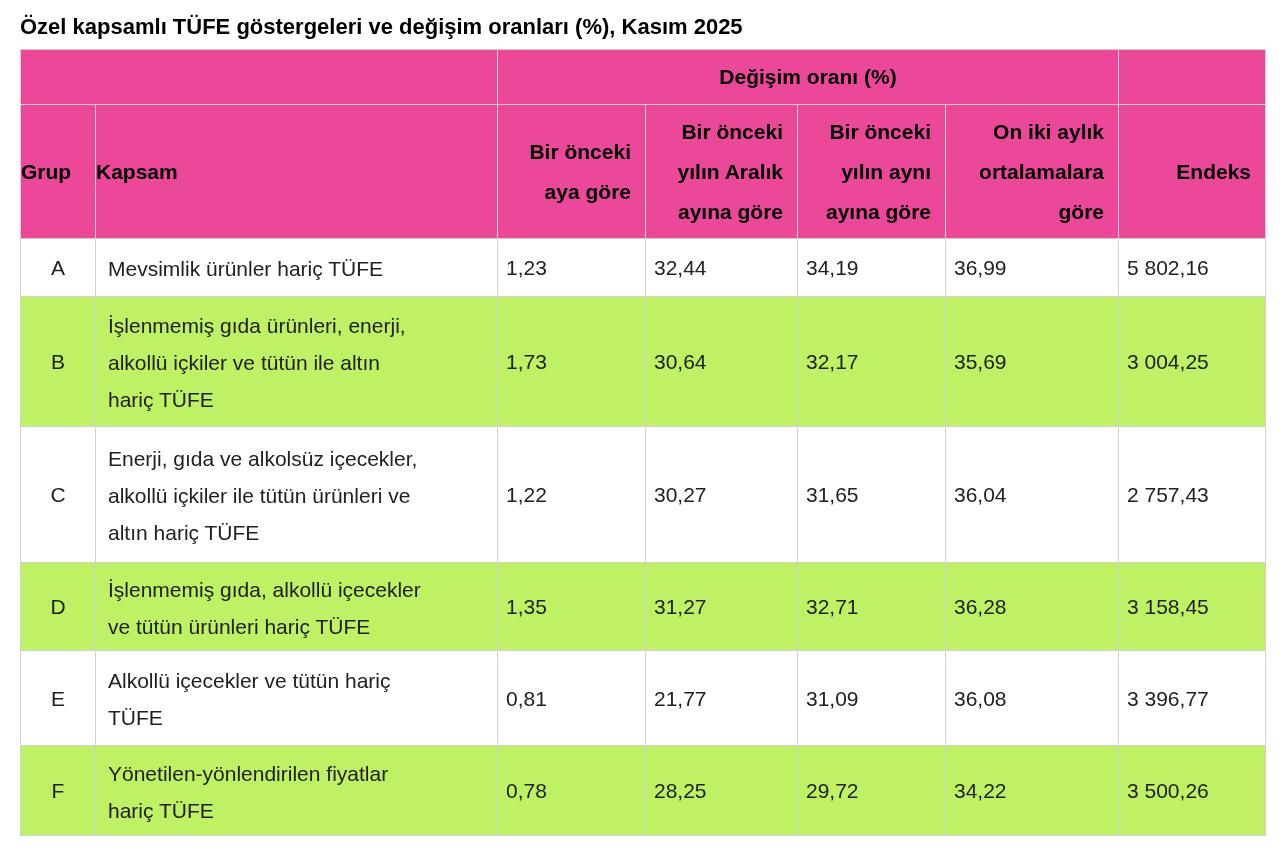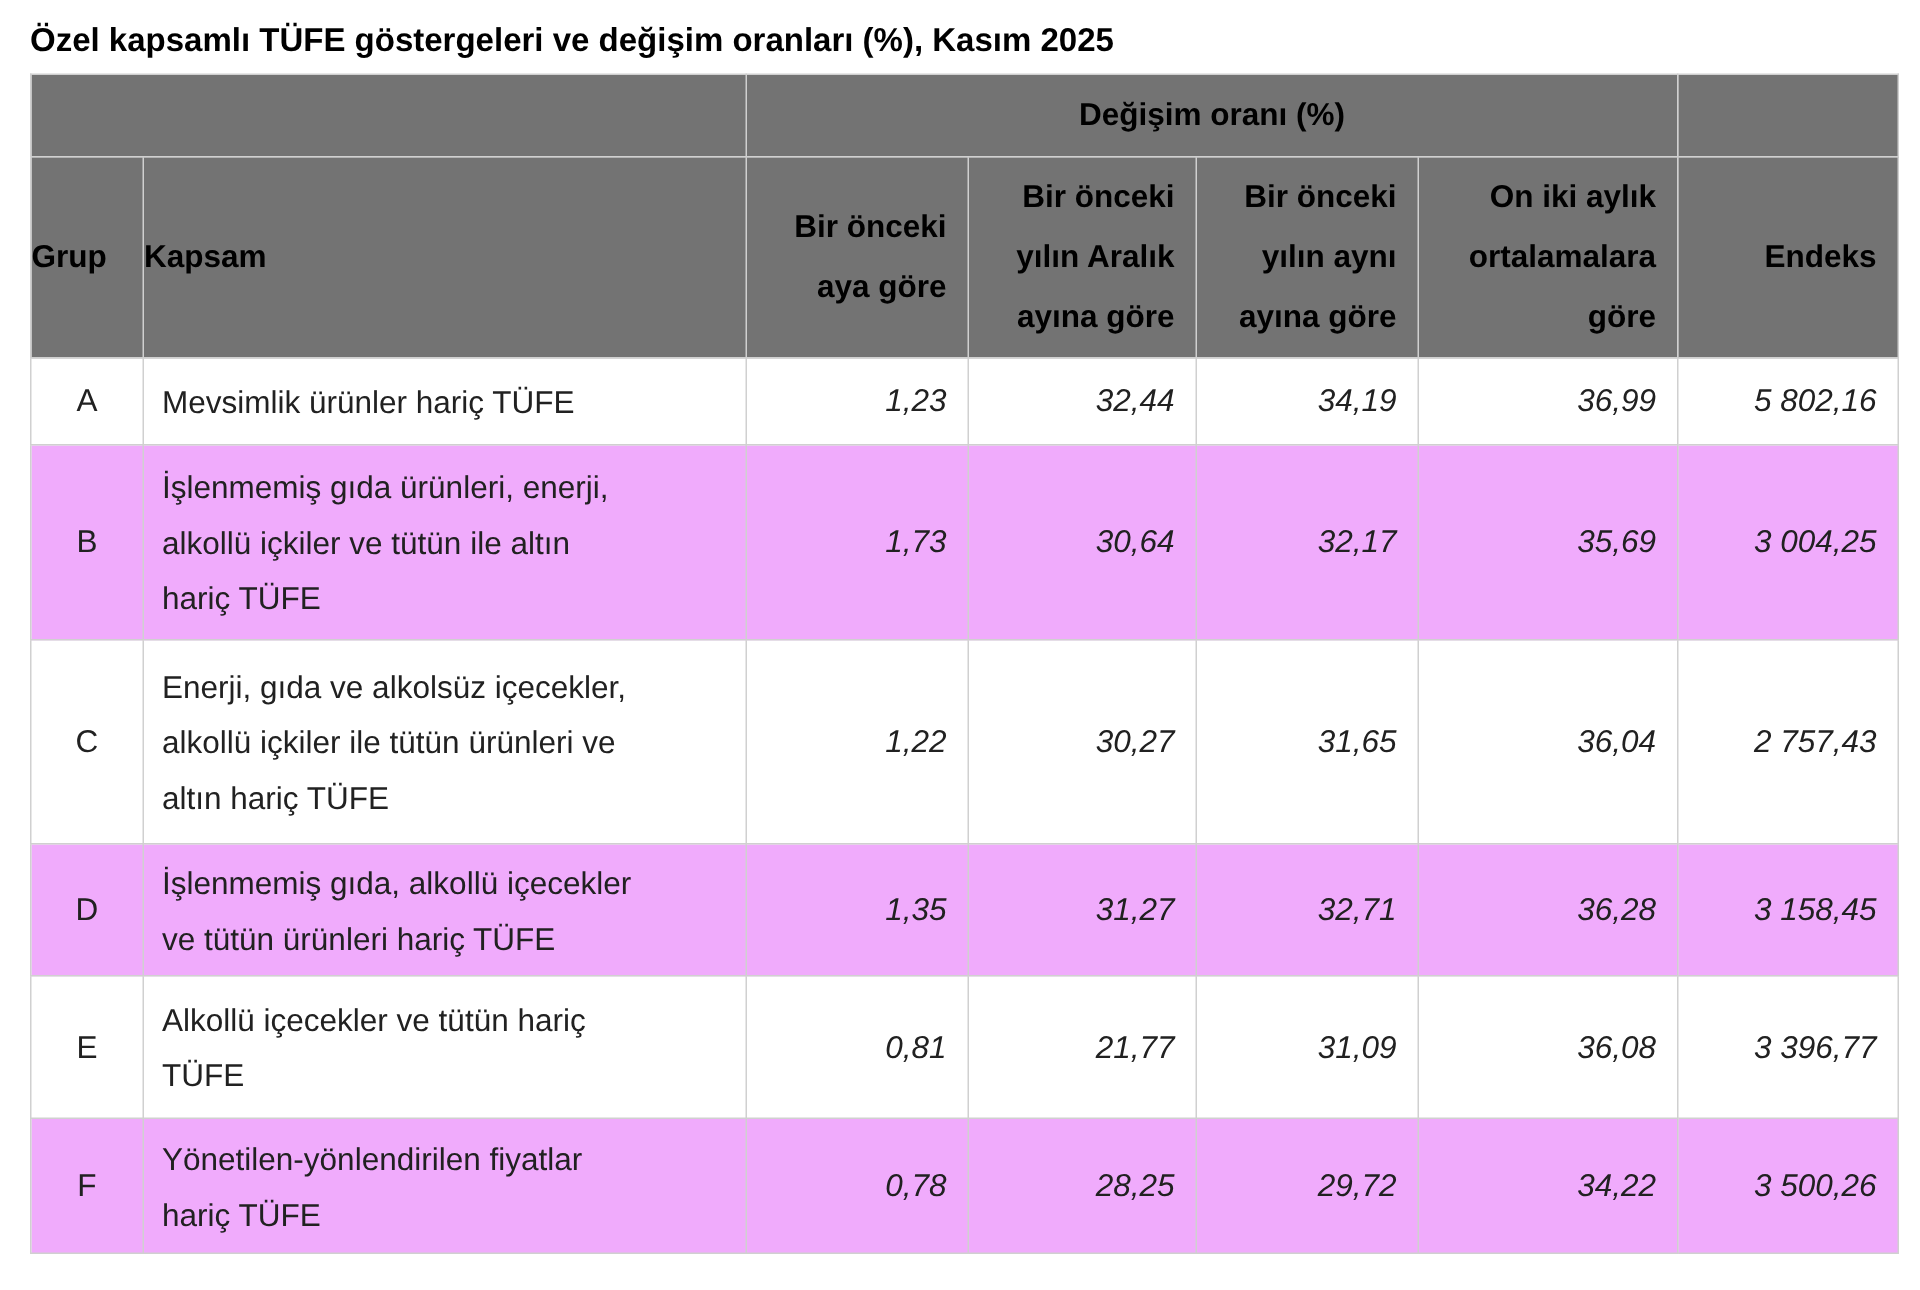--- a/index.html
+++ b/index.html
@@ -28,36 +28,36 @@
     width: 1245px;
   }
   table.tufe-table th,
   table.tufe-table td {
     border: 1px solid #d0d0d0;
     vertical-align: middle;
     font-size: 21px;
   }
   
   thead th {
-    background: #737373;
+    background: #ec4899;
     color: #000000;
     font-weight: 700;
   }
   tr.group-row { height: 55px; }
   th.group-header { text-align: center; font-size: 22px; }
   tr.col-row { height: 134px; }
   tr.col-row th { line-height: 40px; }
   th.th-left  { text-align: left;  padding: 4px 0; }
   th.th-right { text-align: right; padding: 4px 14px 4px 8px; }
   
   tbody td { background: #ffffff; color: #212121; line-height: 37px; }
-  tbody tr.striped td { background: #f0abfc; }
+  tbody tr.striped td { background: #bef264; }
   td.grup-cell   { text-align: center; }
   td.kapsam-cell { text-align: left; padding: 6px 14px 4px 12px; white-space: pre-line; }
-  td.num-cell    { text-align: right; padding: 4px 14px 4px 8px; font-style: italic; }
+  td.num-cell    { padding: 4px 14px 4px 8px; }
   tr.row-h58  { height: 58px; }
   tr.row-h130 { height: 130px; }
   tr.row-h136 { height: 136px; }
   tr.row-h88  { height: 88px; }
   tr.row-h95  { height: 95px; }
   tr.row-h90  { height: 90px; }
 </style>
 </head>
 <body>
 

